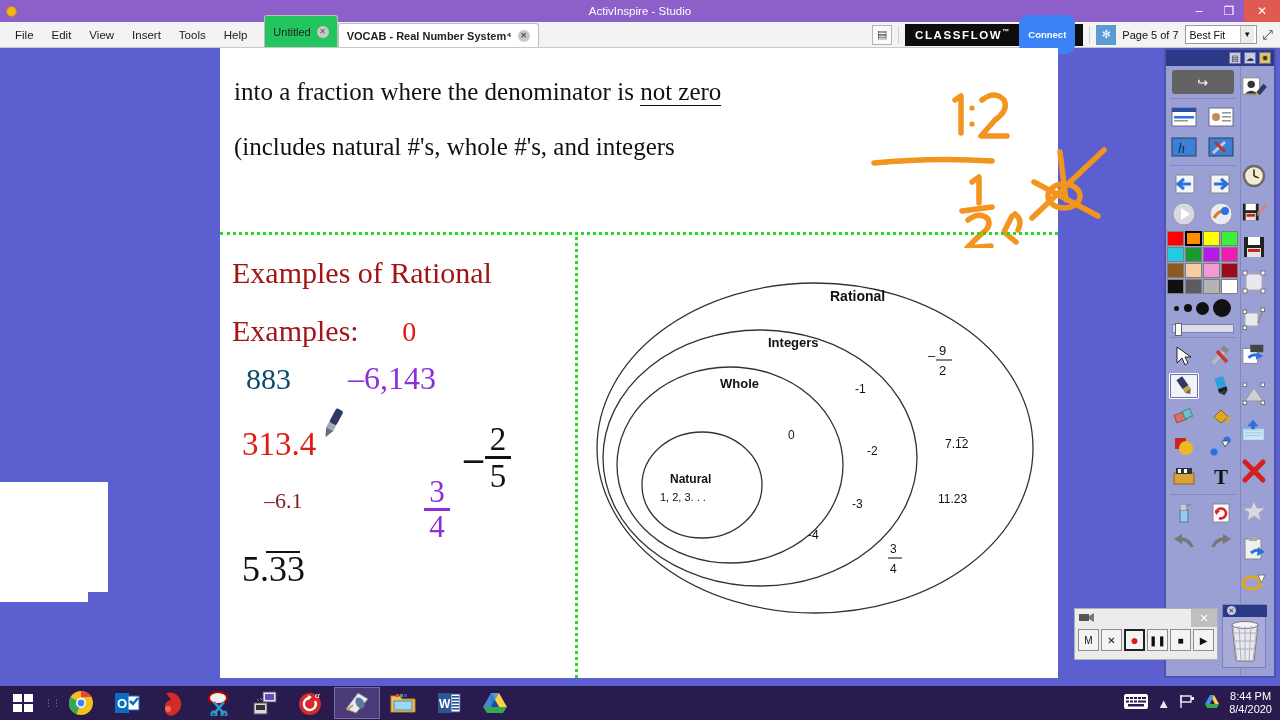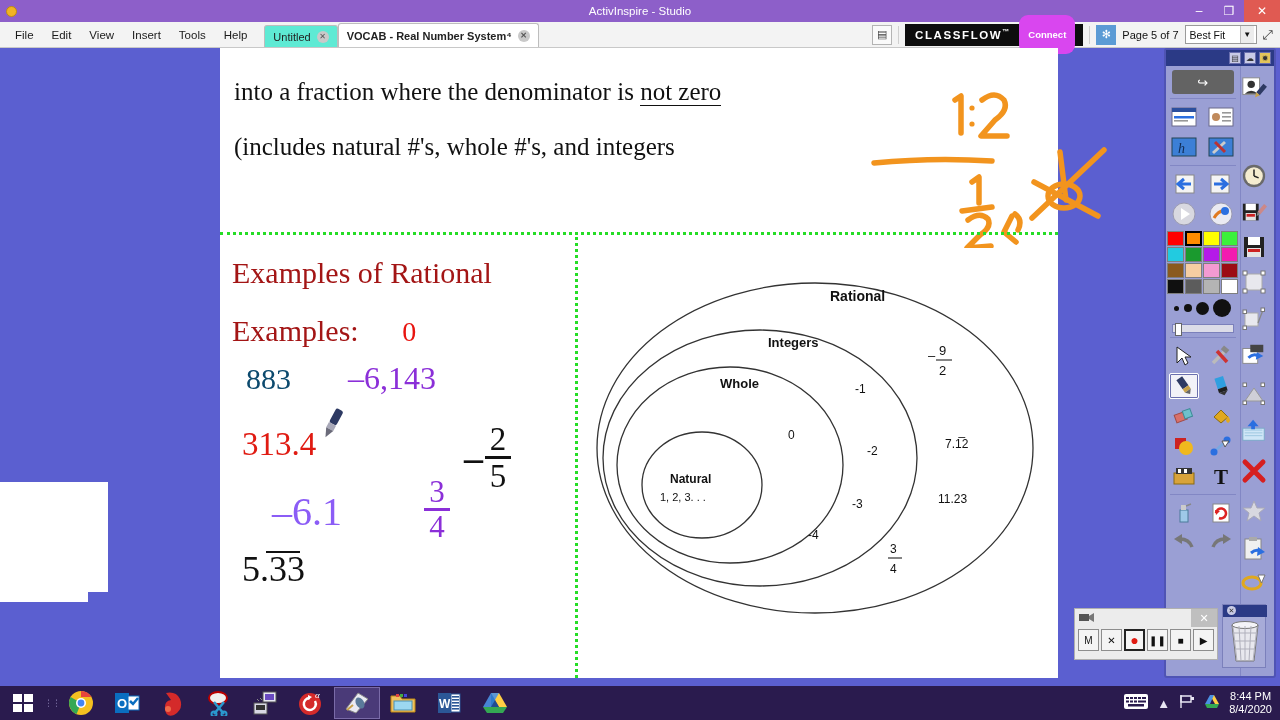--- a/index.html
+++ b/index.html
@@ -47,23 +47,23 @@
     background:#f3f3f3; border-bottom:1px solid #c8c8c8;
     display:flex; align-items:stretch;
   }
   #menubar .menus { display:flex; align-items:flex-start; padding-left:6px; }
   #menubar .menu-item {
     font-size:11.5px; color:#1a1a1a; padding:0 9px; line-height:26px;
   }
   #menubar .tabs { display:flex; align-items:flex-end; margin-left:8px; }
   .doctab {
     display:flex; align-items:center; gap:6px;
-    height:22px; margin-top:4px; padding:0 8px;
+    height:32px; margin-top:4px; padding:0 8px;
     font-size:11px; color:#222;
-    background:#5eead4; border:1px solid #bdbdbd; border-bottom:none;
+    background:#22c55e; border:1px solid #bdbdbd; border-bottom:none;
     border-radius:3px 3px 0 0;
   }
   .doctab.active { background:#ffffff; font-weight:bold; height:24px; }
   .doctab .tabclose {
     display:inline-flex; align-items:center; justify-content:center;
     width:12px; height:12px; border-radius:50%;
     background:#c9c9c9; color:#555; font-size:8px; line-height:1;
   }
   #menubar .right-zone {
     margin-left:auto; display:flex; align-items:center; gap:6px; padding-right:4px;
@@ -75,21 +75,21 @@
   .vdiv { width:1px; height:18px; background:#cfcfcf; }
   #classflow {
     display:flex; align-items:center; gap:10px;
     background:#0d0d0d; height:22px; padding:0 8px 0 10px;
   }
   #classflow .cf-word {
     color:#ffffff; font-size:11.5px; letter-spacing:1.6px; font-weight:bold;
   }
   #classflow .cf-tm { font-size:7px; vertical-align:super; letter-spacing:0; }
   #classflow .cf-connect {
-    background:#d946ef; color:#fff; font-size:9.5px; font-weight:bold;
+    background:#3b82f6; color:#fff; font-size:9.5px; font-weight:bold;
     border-radius:9px; padding:14px 9px;
   }
   .flow-ic {
     width:20px; height:20px; background:#5b9bd5;
     display:flex; align-items:center; justify-content:center;
     color:#fff; font-size:11px;
   }
   #pagelabel { font-size:11px; color:#111; white-space:nowrap; }
   #zoomsel {
     display:flex; align-items:center; justify-content:space-between;
@@ -347,21 +347,21 @@
         <svg class="ex-num" style="left:92px; top:-6px;" width="26" height="34" viewBox="0 0 26 34">
           <g transform="rotate(28 13 17)">
             <rect x="9" y="2" width="8" height="16" rx="2" fill="#2e3a63"></rect>
             <rect x="9" y="18" width="8" height="6" fill="#a8a8b8"></rect>
             <polygon points="9,24 17,24 13,33" fill="#6b6b7a"></polygon>
           </g>
         </svg>
       </div>
 
       <div class="ex-row" style="height:66px;">
-        <span class="ex-num" style="left:44px; top:6px; font-size:40px; color:#8b5cf6;">–6.1</span>
+        <span class="ex-num" style="left:36px; top:6px; font-size:22px; color:#7f1d1d;">–6.1</span>
 
         <div class="ex-num" style="left:196px; top:-6px; text-align:center; color:#8b2fd8; font-size:31px; line-height:32px;">
           <div>3</div>
           <div style="border-top:3px solid #8b2fd8; width:26px;"></div>
           <div>4</div>
         </div>
 
         <div class="ex-num" style="left:236px; top:-60px; display:flex; align-items:center; color:#111;">
           <span style="font-size:38px; font-weight:bold; margin-right:2px;">–</span>
           <span style="display:inline-block; text-align:center; font-size:33px; line-height:34px;">

